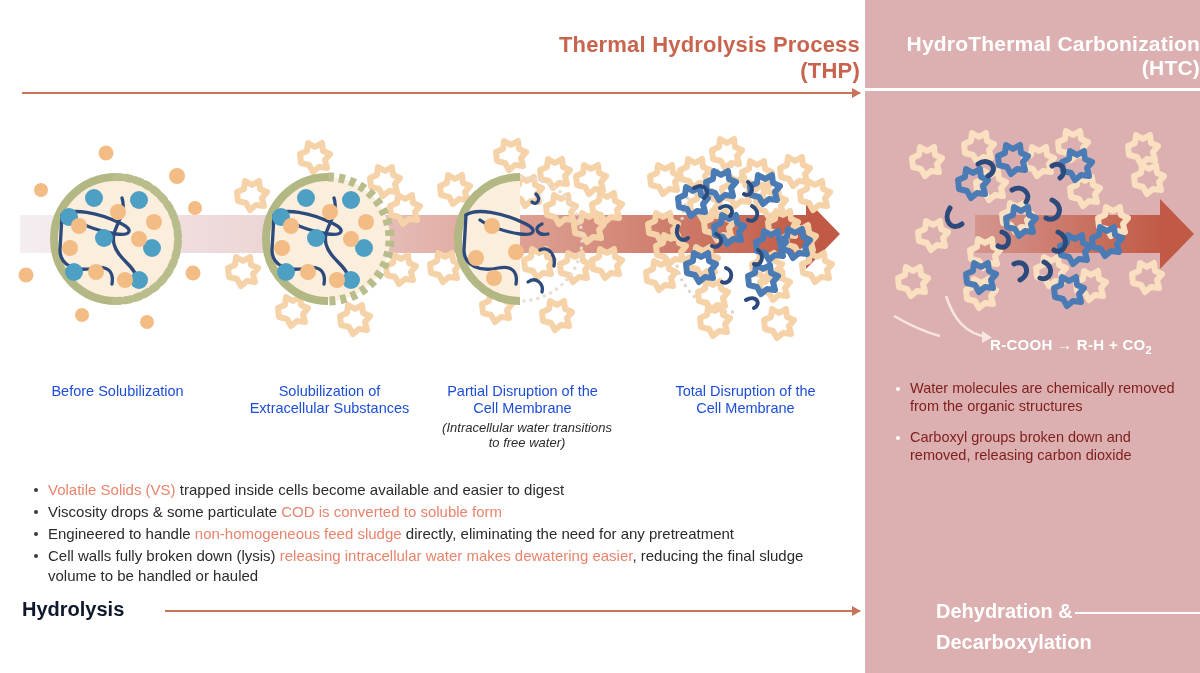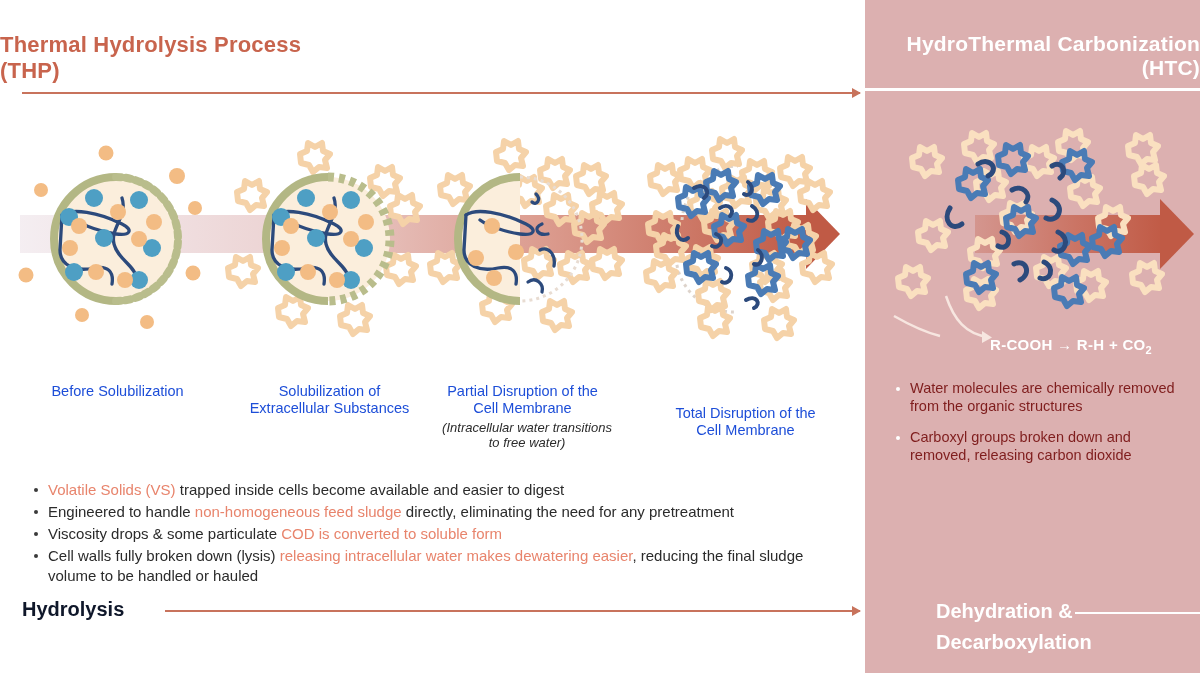--- a/index.html
+++ b/index.html
@@ -4,21 +4,21 @@
 <style>
   html,body{margin:0;padding:0;background:#ffffff;}
   body{font-family:"Liberation Sans",sans-serif;}
   #stage{position:relative;width:1200px;height:673px;overflow:hidden;background:#fff;}
 
   
   .htc-panel{position:absolute;left:865px;top:0;width:335px;height:673px;background:#dcb0b0;}
   .htc-sep{position:absolute;left:865px;top:88px;width:335px;height:3px;background:#ffffff;}
 
   
-  .thp-title{position:absolute;left:0px;top:32px;width:860px;text-align:left;
+  .thp-title{position:absolute;left:0px;top:32px;width:860px;text-align:right;
     color:#c8644d;font-size:22px;font-weight:bold;line-height:1.16;letter-spacing:.2px;}
   .htc-title{position:absolute;left:865px;top:32px;width:335px;text-align:right;
     color:#ffffff;font-size:21px;font-weight:bold;line-height:1.16;letter-spacing:.2px;}
 
   .thp-rule{position:absolute;left:22px;top:92px;width:838px;height:2px;background:#c8735c;}
   .thp-rule:after{content:"";position:absolute;right:-1px;top:-4px;width:0;height:0;
     border-left:9px solid #c8735c;border-top:5px solid transparent;border-bottom:5px solid transparent;}
 
   
   .grad-arrow{position:absolute;left:20px;top:215px;width:790px;height:38px;
@@ -328,29 +328,29 @@
     <span>Extracellular Substances</span>
   </div>
   <div class="cap" style="left:415px;top:383px;width:215px;">
     <span>Partial Disruption of the</span><br>
     <span>Cell Membrane</span>
   </div>
   <div class="cap-sub" style="left:416px;top:420px;width:222px;">
     <span>(Intracellular water transitions</span><br>
     <span>to free water)</span>
   </div>
-  <div class="cap" style="left:638px;top:383px;width:215px;margin-top:22px;">
+  <div class="cap" style="left:638px;top:383px;width:215px;">
     <span>Total Disruption of the</span><br>
     <span>Cell Membrane</span>
   </div>
 
   <div class="bullets" id="left-bullets">
       <div class="bl"><span class="hl">Volatile Solids (VS)</span><span> trapped inside cells become available and easier to digest</span></div>
+      <div class="bl"><span>Viscosity drops &amp; some particulate </span><span class="hl">COD is converted to soluble form</span></div>
       <div class="bl"><span>Engineered to handle </span><span class="hl">non-homogeneous feed sludge</span><span> directly, eliminating the need for any pretreatment</span></div>
-      <div class="bl"><span>Viscosity drops &amp; some particulate </span><span class="hl">COD is converted to soluble form</span></div>
       <div class="bl"><span>Cell walls fully broken down (lysis) </span><span class="hl">releasing intracellular water makes dewatering easier</span><span>, reducing the final sludge volume to be handled or hauled</span></div>
     </div>
 
   <div class="htc-bullets" id="htc-bullets">
       <div class="hb">Water molecules are chemically removed from the organic structures</div>
       <div class="hb">Carboxyl groups broken down and removed, releasing carbon dioxide</div>
     </div>
 
   <div class="foot-left">Hydrolysis</div>
   <div class="foot-rule"></div>

